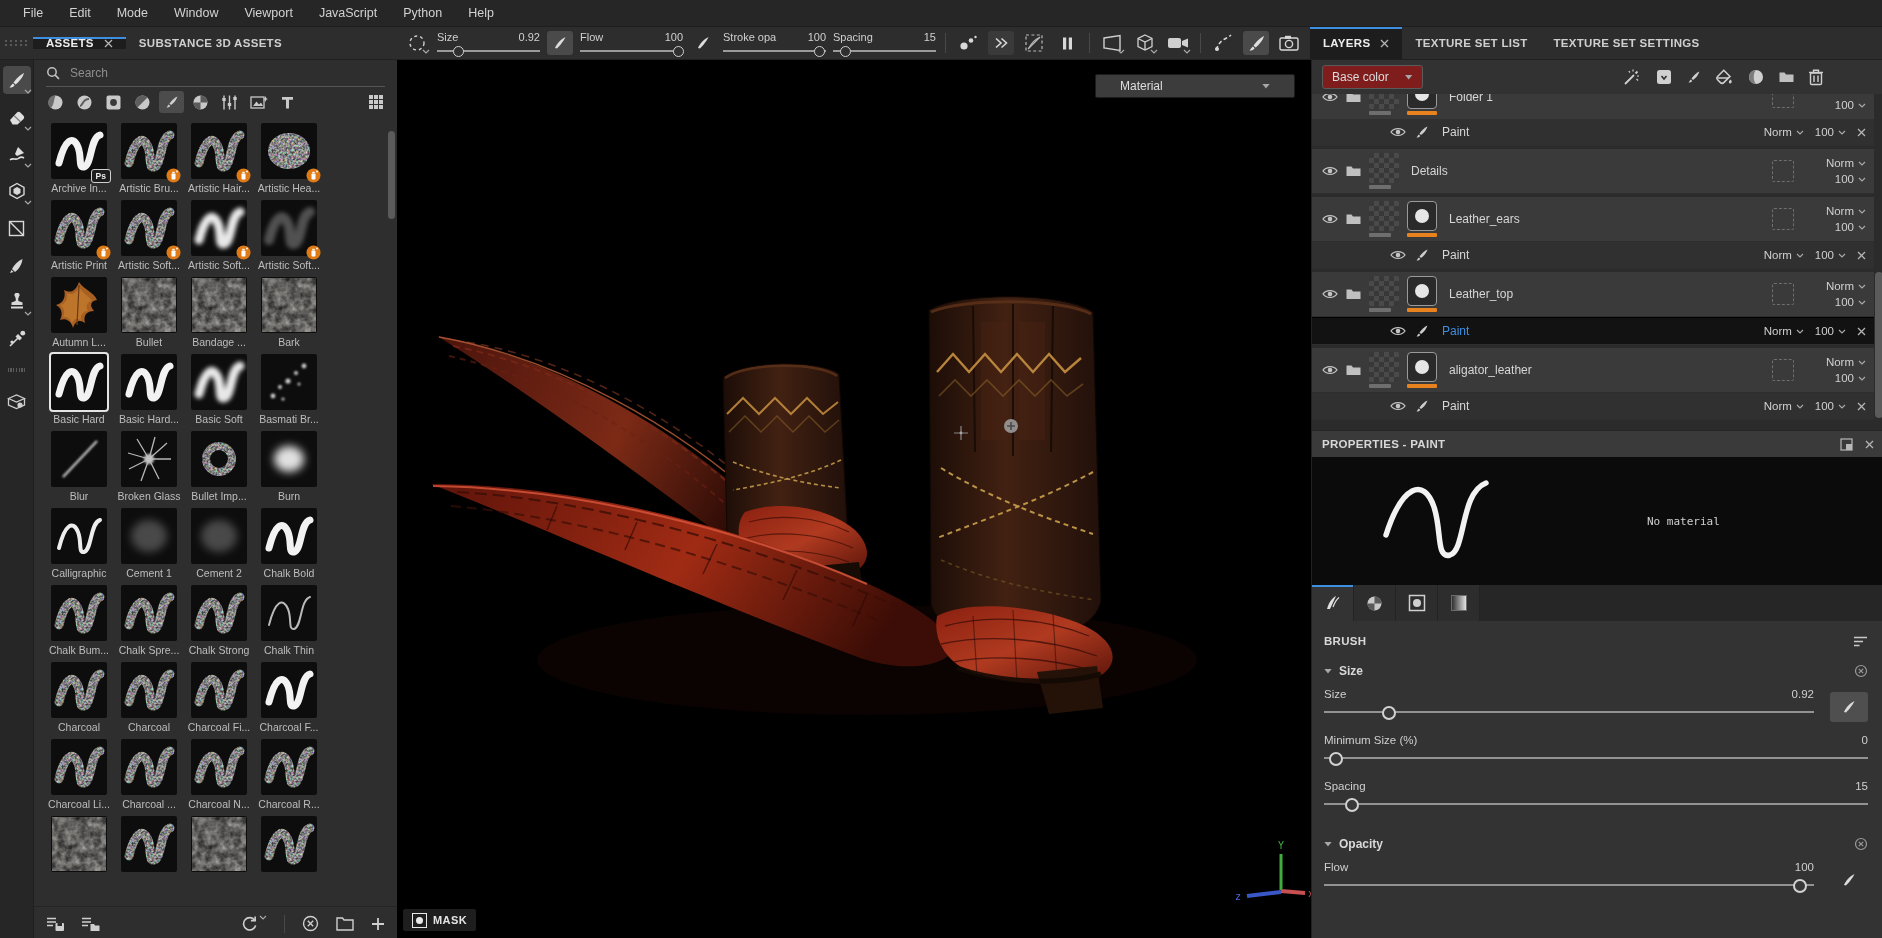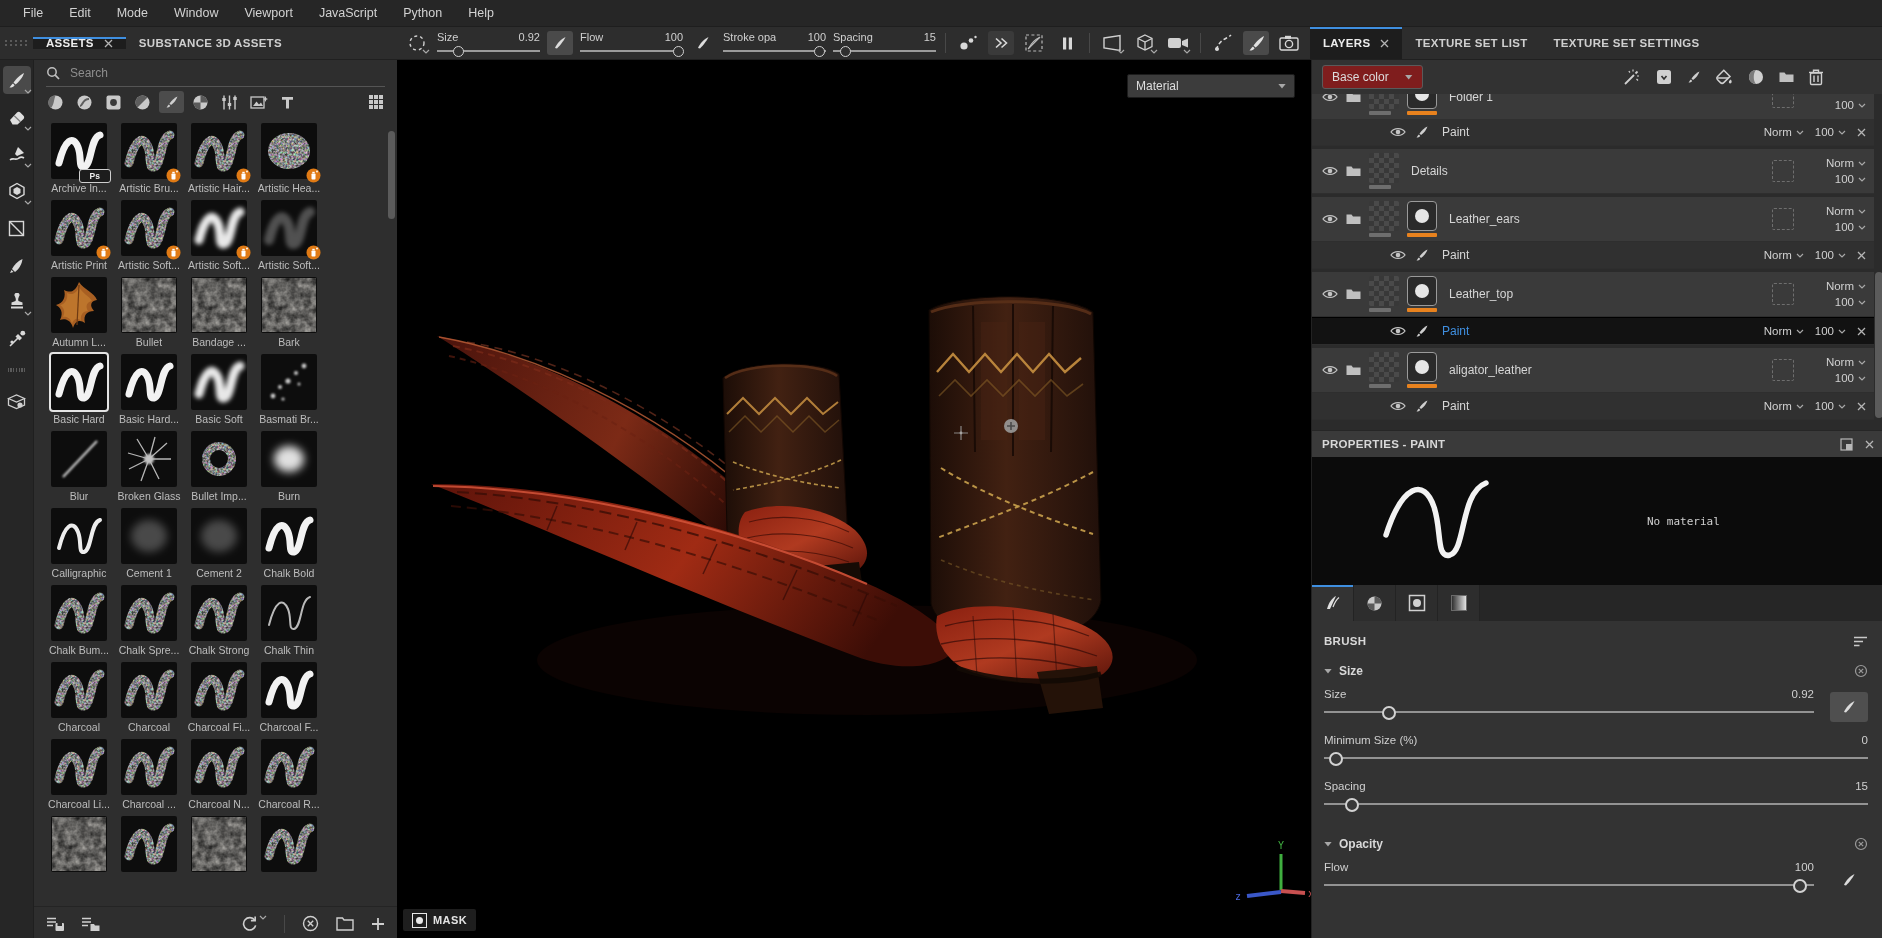--- a/index.html
+++ b/index.html
@@ -55,30 +55,30 @@
   .f-icon{width:25px;height:22px;display:flex;align-items:center;justify-content:center;border-radius:3px;}
   .f-icon.active{background:#4c4c4c;}
   .brush-grid-wrap{flex:1;position:relative;overflow:hidden;min-height:0;}
   .brush-grid{display:grid;grid-template-columns:repeat(4,70px);padding:6px 0 0 10px;}
   .brush-cell{width:70px;height:77px;display:flex;flex-direction:column;align-items:center;}
   .brush-thumb{width:56px;height:56px;background:#0d0d0d;border-radius:2px;position:relative;flex:none;}
   .brush-cell.selected .brush-thumb{outline:2px solid #e4e4e4;}
   .brush-label{margin-top:3px;font-size:10.5px;color:#bdbdbd;max-width:68px;white-space:nowrap;overflow:hidden;}
   .badge{position:absolute;right:-4px;bottom:-4px;line-height:0;}
   .badge-ps{position:absolute;right:-4px;bottom:-4px;background:#1d1d1d;border:1.5px solid #cfcfcf;border-radius:3px;
-            font-size:8.5px;font-weight:bold;color:#ececec;padding:1px 10px;line-height:10px;}
+            font-size:8.5px;font-weight:bold;color:#ececec;padding:1px 4px;line-height:10px;}
   .vscroll{position:absolute;top:6px;right:2px;width:7px;bottom:6px;}
   .vscroll .vthumb{position:absolute;top:8px;left:0;width:7px;height:88px;background:#5b5b5b;border-radius:4px;}
   .assets-bottom{height:33px;flex:none;border-top:1px solid #242424;display:flex;align-items:center;padding:0 12px;gap:16px;background:#2e2e2e;}
   .assets-bottom .rgt{margin-left:auto;display:flex;align-items:center;gap:17px;}
   .ab-sep{width:1px;height:18px;background:#484848;}
   
   .viewport{width:914px;flex:none;background:#000;position:relative;overflow:hidden;}
   .shader-dd{position:absolute;top:14px;right:16px;width:150px;height:22px;background:#3c3c3c;border:1px solid #1c1c1c;border-radius:2px;
-             display:flex;align-items:center;padding:0 8px;gap:6px;color:#dedede;font-size:12px;}
+             display:flex;align-items:center;padding:0 24px;gap:6px;color:#dedede;font-size:12px;}
   .mask-chip{position:absolute;left:6px;bottom:9px;height:22px;background:#1e1e1e;display:flex;align-items:center;gap:6px;padding:0 9px;border-radius:2px;}
   .mask-chip .sq{width:13px;height:13px;border:1.6px solid #e8e8e8;display:flex;align-items:center;justify-content:center;}
   .mask-chip .sq i{width:7px;height:7px;border-radius:50%;background:#e8e8e8;}
   .mask-chip .mtxt{font-weight:bold;font-size:11px;color:#e4e4e4;letter-spacing:.4px;}
   
   .right-panel{width:572px;flex:none;background:#2b2b2b;display:flex;flex-direction:column;border-left:1px solid #222;}
   .layers-header{height:34px;flex:none;background:#323232;display:flex;align-items:center;padding:0 10px;gap:13px;}
   .channel-dd{height:22px;border:1px solid #5a5a5a;border-radius:3px;background:#7f1d1d;display:flex;align-items:center;gap:16px;padding:0 9px;color:#dcdcdc;}
   .hdr-icons{margin-left:auto;display:flex;align-items:center;gap:14px;padding-right:50px;}
   .layers-area{height:336px;flex:none;background:#2b2b2b;position:relative;overflow:hidden;}

